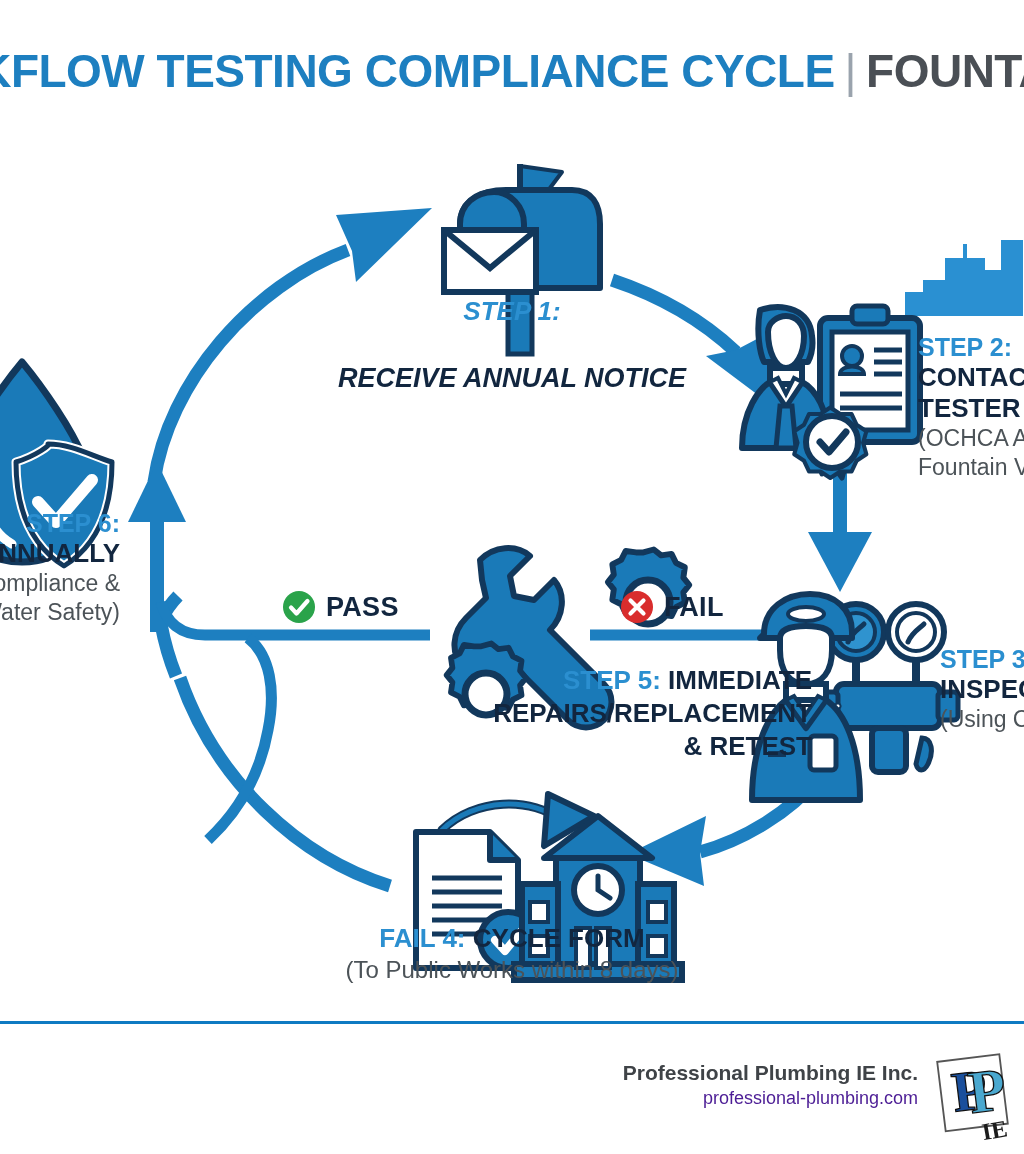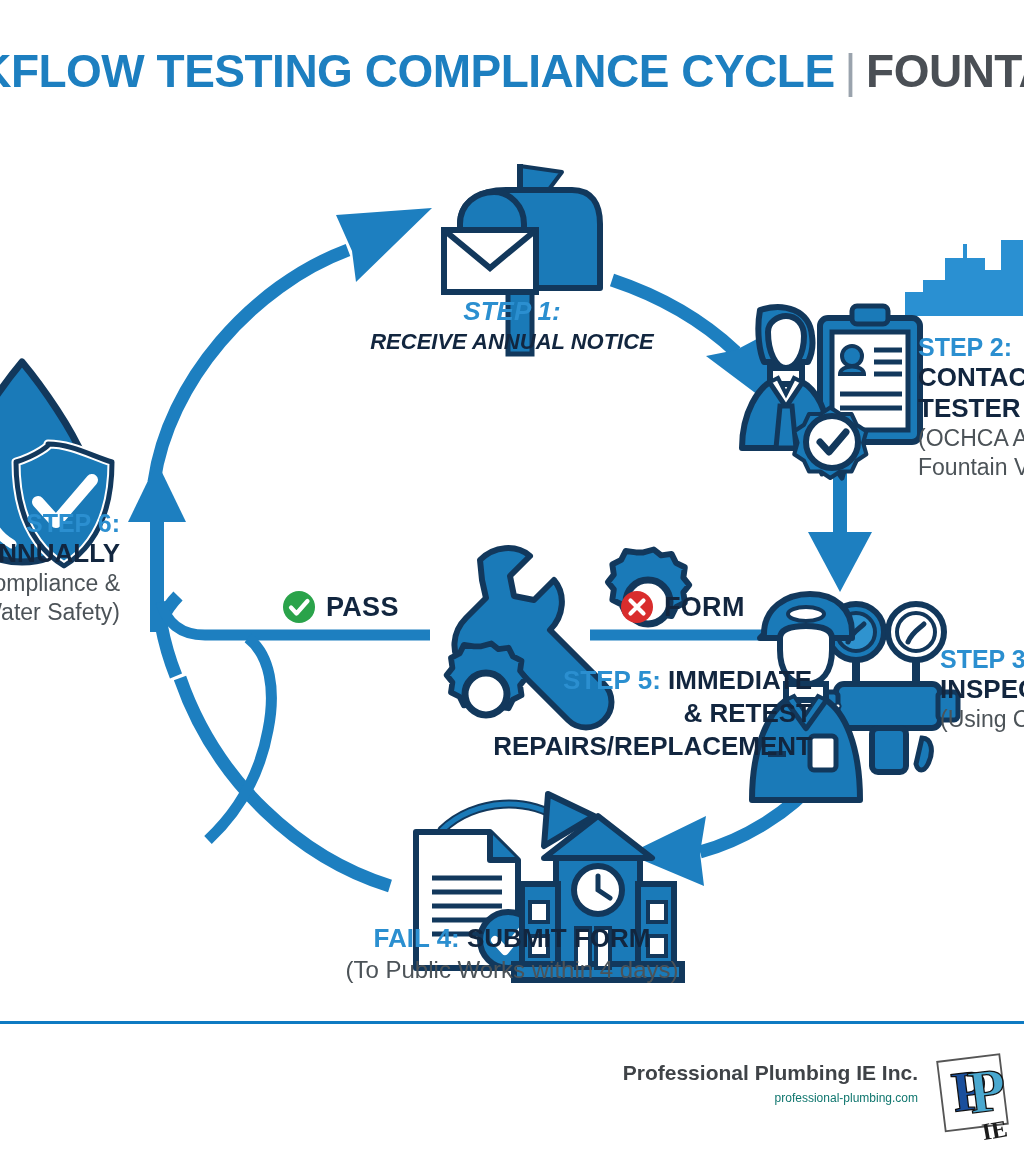--- a/index.html
+++ b/index.html
@@ -32,21 +32,21 @@
 
   
   .lbl{position:absolute;}
   .lbl .step{color:#2b8fd0;font-weight:bold;}
   .lbl .head{color:#12263f;font-weight:bold;}
   .lbl .sub{color:#4c5358;font-weight:400;}
 
   
   #label-step1{left:212px;top:186px;width:600px;text-align:center;font-style:italic;}
   #label-step1 .step{font-size:26px;display:block;line-height:30px;}
-  #label-step1 .head{font-size:22px;display:block;line-height:32px;}
+  #label-step1 .head{font-size:27px;display:block;line-height:32px;margin-top:36px;}
 
   
   #label-step2{left:918px;top:222px;width:300px;text-align:left;}
   #label-step2 .step{font-size:25px;display:block;line-height:30px;}
   #label-step2 .head{font-size:26px;display:block;line-height:31px;}
   #label-step2 .sub{font-size:23px;display:block;line-height:29px;}
 
   
   #label-step3{left:940px;top:534px;width:300px;text-align:left;}
   #label-step3 .step{font-size:25px;display:block;line-height:30px;}
@@ -73,21 +73,21 @@
   .branch{position:absolute;display:flex;align-items:center;gap:10px;}
   #branch-pass{left:282px;top:480px;}
   #branch-fail{left:620px;top:480px;}
   .branch .txt{font-size:27px;font-weight:bold;color:#12263f;letter-spacing:0.3px;}
 
   
   .divider{position:absolute;left:0;top:1021px;width:1024px;height:3px;background:#0e7ac2;}
   .footer{position:absolute;left:12px;top:1024px;width:1024px;height:148px;background:#fff;}
   .footer-text{position:absolute;right:118px;top:36px;text-align:right;}
   .footer-name{font-size:21px;font-weight:bold;color:#3f4347;line-height:26px;}
-  .footer-url{font-size:12px;color:#0f766e;line-height:24px;}
+  .footer-url{font-size:18px;color:#4c1d95;line-height:24px;}
   .footer-logo{position:absolute;right:15px;top:28px;width:92px;height:92px;}
 </style>
 </head>
 <body>
 
 <div class="page">
 
   <div class="title-bar">
     <div class="title-inner">
       <span class="t-blue">BACKFLOW TESTING COMPLIANCE CYCLE</span><span class="t-sep">|</span><span class="t-dark">FOUNTAIN VALLEY</span>
@@ -286,32 +286,32 @@
 
     <div class="lbl" id="label-step3">
       <span class="step">STEP 3:</span>
       <span class="head">INSPECTION &amp; TEST</span>
       <span class="sub">(Using Calibrated Gauge)</span>
     </div>
 
     <div class="lbl" id="label-step4">
       <span class="l1">
         <span class="step">FAIL 4:</span>
-        <span class="head">SUBMIT FORM</span>
+        <span class="head">CYCLE FORM</span>
       </span>
-      <span class="sub">(To Public Works within 4 days)</span>
+      <span class="sub">(To Public Works within 8 days)</span>
     </div>
 
     <div class="lbl" id="label-step5">
       <span class="l1">
         <span class="step">STEP 5:</span>
         <span class="head">IMMEDIATE</span>
       </span>
+      <span class="l2">REPAIRS/REPLACEMENT</span>
       <span class="l2">&amp; RETEST</span>
-      <span class="l2">REPAIRS/REPLACEMENT</span>
     </div>
 
     <div class="lbl" id="label-step6">
       <span class="step">STEP 6:</span>
       <span class="head">REPEAT ANNUALLY</span>
       <span class="sub">(Compliance &amp;</span>
       <span class="sub">Water Safety)</span>
     </div>
 
     <div class="branch" id="branch-pass">
@@ -320,21 +320,21 @@
         <path d="M9,17.5 L14.5,23.5 L25.5,11" fill="none" stroke="#ffffff" stroke-width="4.2" stroke-linecap="round" stroke-linejoin="round"></path>
       </svg>
       <span class="txt">PASS</span>
     </div>
 
     <div class="branch" id="branch-fail">
       <svg width="34" height="34" viewBox="0 0 34 34">
         <circle cx="17" cy="17" r="16" fill="#d92d2d"></circle>
         <path d="M10.5,10.5 L23.5,23.5 M23.5,10.5 L10.5,23.5" fill="none" stroke="#ffffff" stroke-width="4.2" stroke-linecap="round"></path>
       </svg>
-      <span class="txt">FORM</span>
+      <span class="txt">FAIL</span>
     </div>
 
   </div>
 
   <div class="divider"></div>
 
   <div class="footer">
     <div class="footer-text">
       <div class="footer-name">Professional Plumbing IE Inc.</div>
       <div class="footer-url">professional-plumbing.com</div>

